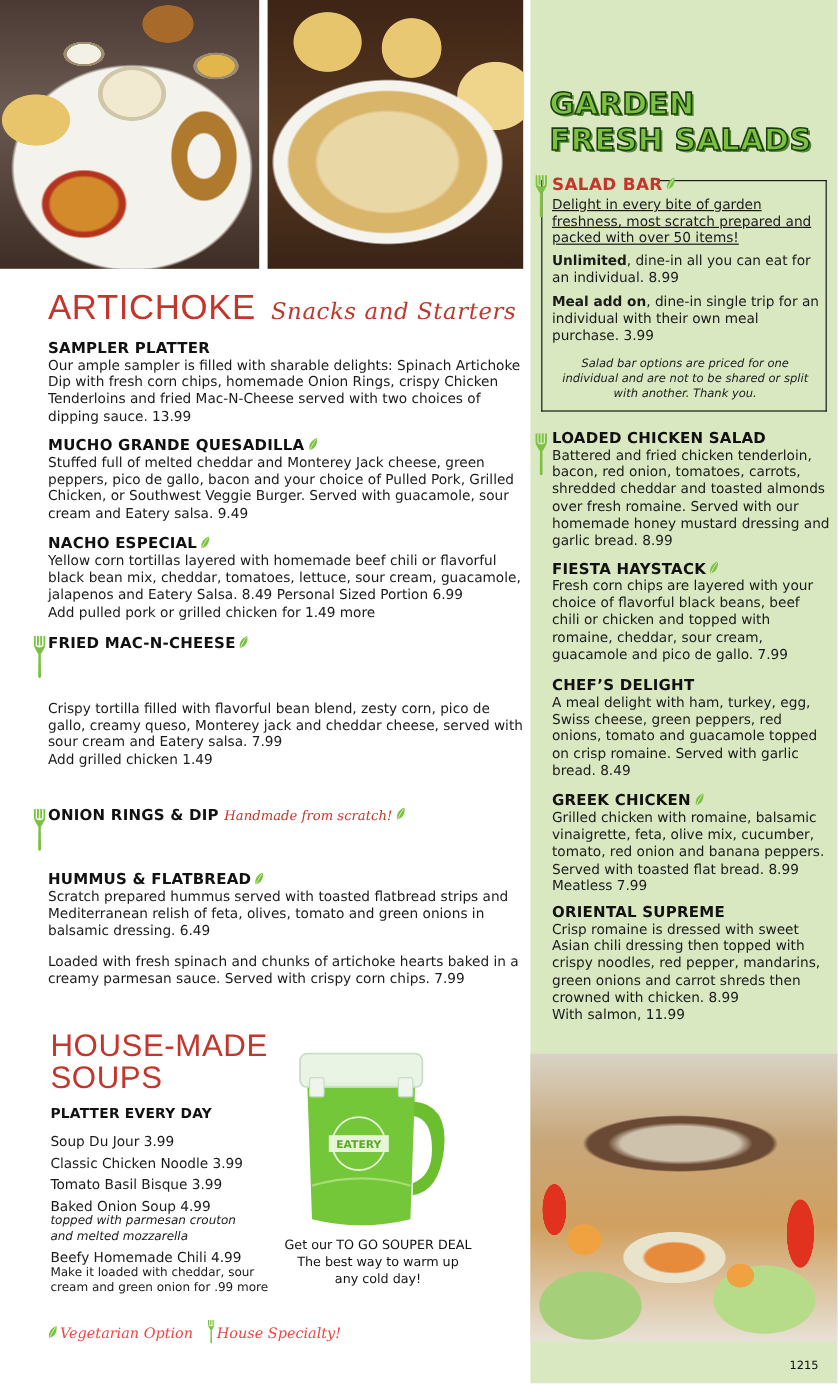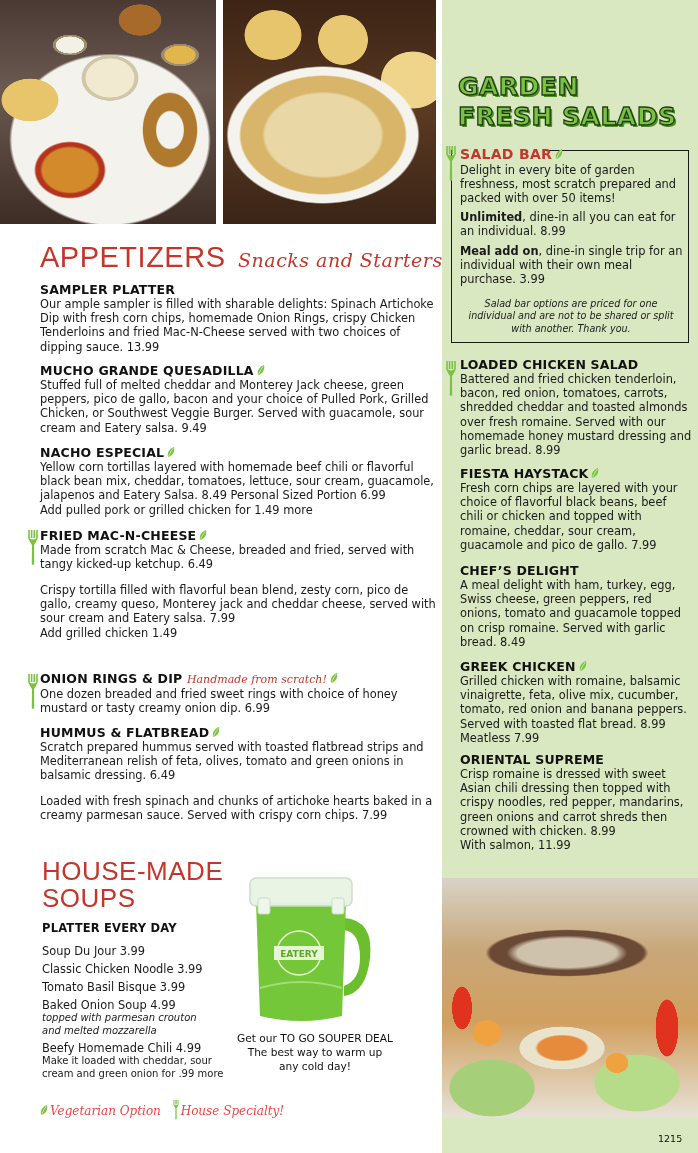--- a/index.html
+++ b/index.html
@@ -121,21 +121,21 @@
     </symbol>
   </defs>
 </svg>
 
 <div class="photo photo-sampler"></div>
 <div class="photo photo-dip"></div>
 
 <div class="green-panel"></div>
 
 <div class="section-title-red" style="left:40px; top:240px; font-size:29px; line-height:34px; white-space:nowrap;">
-  <span>APPETIZERS</span>
+  <span>ARTICHOKE</span>
   <span class="script" style="font-size:19px; margin-left:4px;">Snacks and Starters</span>
 </div>
 
 <div class="item" style="left:40px; top:282px;">
   <div class="item-title">SAMPLER PLATTER</div>
   <div class="item-desc">Our ample sampler is filled with sharable delights: Spinach Artichoke Dip with fresh corn chips, homemade Onion Rings, crispy Chicken Tenderloins and fried Mac-N-Cheese served with two choices of dipping sauce.  13.99</div>
 </div>
 
 <div class="item" style="left:40px; top:363px;">
   <div class="item-title"><span>MUCHO GRANDE QUESADILLA</span><svg class="leaf">
@@ -152,36 +152,34 @@
   <div class="item-desc">Add pulled pork or grilled chicken for 1.49 more</div>
 </div>
 
 <svg class="fork" style="left:28px; top:530px;">
     <use href="#fork-sym"></use>
   </svg>
 <div class="item" style="left:40px; top:528px;">
   <div class="item-title"><span>FRIED MAC-N-CHEESE</span><svg class="leaf">
         <use href="#leaf-sym"></use>
       </svg></div>
-  <div class="item-desc">Made from scratch Mac &amp; Cheese, breaded and fried, served with tangy kicked-up ketchup.  6.49</div>
 </div>
 
 <div class="item" style="left:40px; top:583px;">
   <div class="item-desc">Crispy tortilla filled with flavorful bean blend, zesty corn, pico de gallo, creamy queso, Monterey jack and cheddar cheese, served with sour cream and Eatery salsa.  7.99</div>
   <div class="item-desc">Add grilled chicken 1.49</div>
 </div>
 
 <svg class="fork" style="left:28px; top:674px;">
     <use href="#fork-sym"></use>
   </svg>
 <div class="item" style="left:40px; top:671px;">
   <div class="item-title"><span>ONION RINGS &amp; DIP</span> <span class="script" style="font-size:11px; font-weight:normal; letter-spacing:0;">Handmade from scratch!</span><svg class="leaf">
         <use href="#leaf-sym"></use>
       </svg></div>
-  <div class="item-desc">One dozen breaded and fried sweet rings with choice of honey mustard or tasty creamy onion dip.  6.99</div>
 </div>
 
 <div class="item" style="left:40px; top:725px;">
   <div class="item-title"><span>HUMMUS &amp; FLATBREAD</span><svg class="leaf">
         <use href="#leaf-sym"></use>
       </svg></div>
   <div class="item-desc">Scratch prepared hummus served with toasted flatbread strips and Mediterranean relish of feta, olives, tomato and green onions in balsamic dressing.  6.49</div>
 </div>
 
 <div class="item" style="left:40px; top:794px;">
@@ -237,21 +235,21 @@
 
 <div class="salad-box"></div>
 <div class="salad-box-topline"></div>
 <svg class="fork" style="left:446px; top:144px; height:40px;">
     <use href="#fork-sym"></use>
   </svg>
 <div class="salad-bar-title"><span>SALAD BAR</span><svg class="leaf">
       <use href="#leaf-sym"></use>
     </svg></div>
 
-<div class="abs green-text" style="left:460px; top:163px; width:228px;">Delight in every bite of garden freshness, most scratch prepared and packed with over 50 items!</div>
+<div class="abs green-text" style="left:460px; top:163px; width:228px;text-decoration:underline;">Delight in every bite of garden freshness, most scratch prepared and packed with over 50 items!</div>
 <div class="abs green-text" style="left:460px; top:210px; width:228px;"><b>Unlimited</b><span>, dine-in all you can eat for an individual.  8.99</span></div>
 <div class="abs green-text" style="left:460px; top:244px; width:228px;"><b>Meal add on</b><span>, dine-in single trip for an individual with their own meal purchase.  3.99</span></div>
 <div class="abs green-note" style="left:462px; top:298px; width:218px;">Salad bar options are priced for one individual and are not to be shared or split with another. Thank you.</div>
 
 <svg class="fork" style="left:446px; top:361px;">
     <use href="#fork-sym"></use>
   </svg>
 <div class="item" style="left:460px; top:357px; width:232px;">
   <div class="item-title">LOADED CHICKEN SALAD</div>
   <div class="item-desc">Battered and fried chicken tenderloin, bacon, red onion, tomatoes, carrots, shredded cheddar and toasted almonds over fresh romaine. Served with our homemade honey mustard dressing and garlic bread.  8.99</div>

